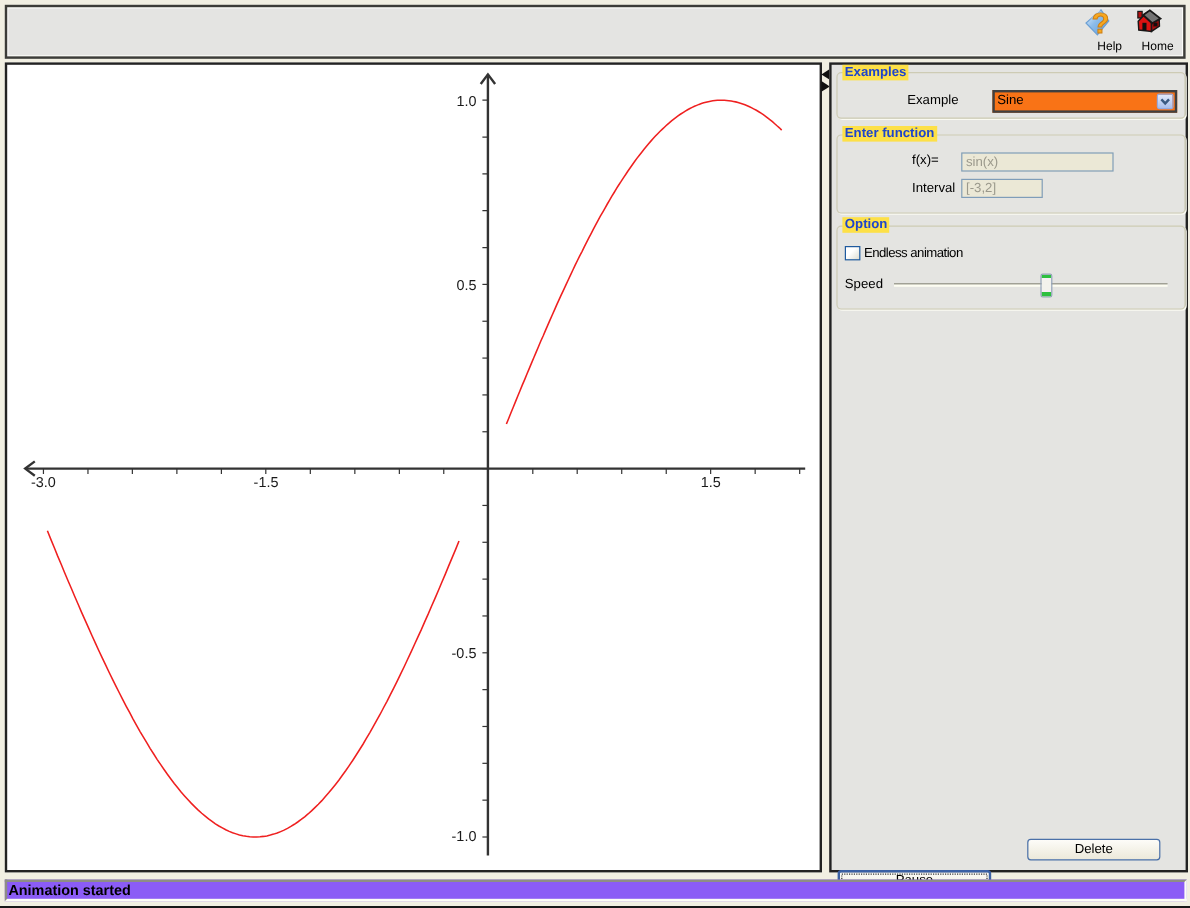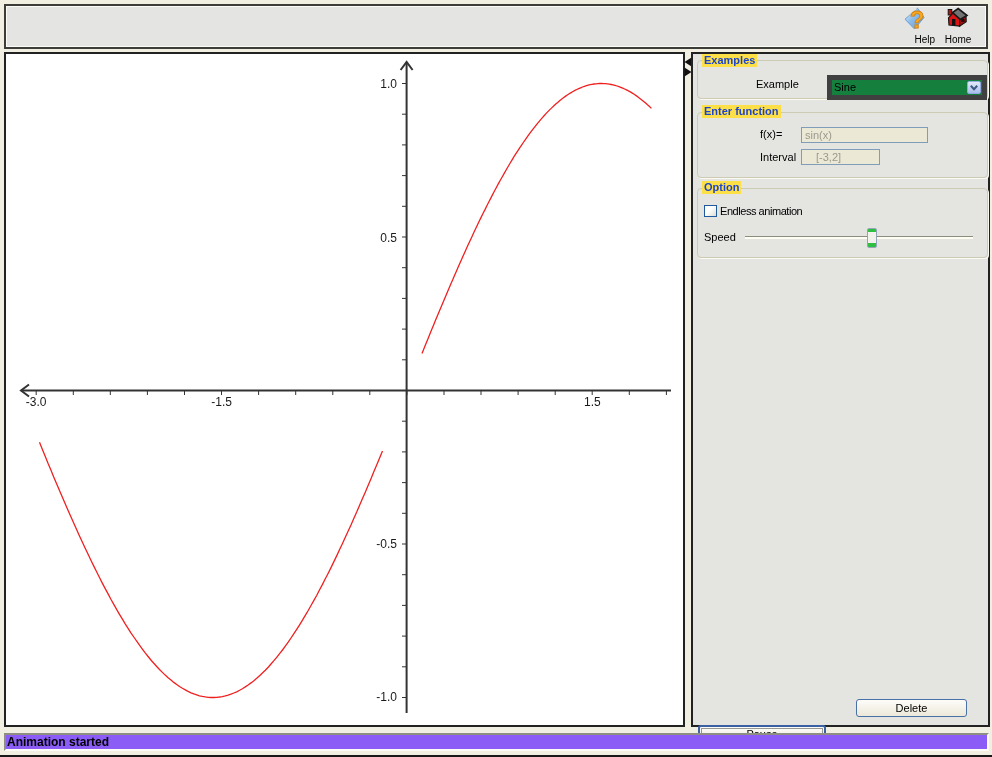--- a/index.html
+++ b/index.html
@@ -31,21 +31,21 @@
 <div class="abs" style="left:895px;top:34px;width:40px;text-align:right;font-size:10px">Help</div>
 
 <svg class="abs" style="left:945px;top:7px" width="25" height="22" viewBox="0 0 25 22">
   <rect x="3.2" y="2.5" width="3.6" height="5.5" fill="#b80f0f" stroke="#181818" stroke-width="1"></rect>
   <path d="M3.5 10.8 L9.3 4.6 L14.6 10.8 L14.6 19.2 L4 18 Z" fill="#dd1212" stroke="#181818" stroke-width="1.2"></path>
   <path d="M14.6 11 L21 9 L21.2 14.8 L14.6 19.2 Z" fill="#a81010" stroke="#181818" stroke-width="1.2"></path>
   <path d="M7.6 5.5 L13.2 1.6 L22 8.5 L15.2 12.4 Z" fill="#737373" stroke="#181818" stroke-width="1.6"></path>
   <rect x="7" y="12" width="3.4" height="6.4" fill="#101010"></rect>
   <rect x="16.4" y="12" width="3" height="2.8" fill="#101010" stroke="#500" stroke-width="0.5"></rect>
 </svg>
-<div class="abs" style="left:938px;top:34px;width:40px;text-align:center;font-size:10px">Home</div>
+<div class="abs" style="left:938px;top:34px;width:40px;text-align:right;font-size:10px">Home</div>
 
 <div class="abs" style="left:4px;top:52px;width:677px;height:671px;background:#fff;border:2px solid #222"></div>
 <svg class="abs" style="left:6px;top:54px" width="676" height="671" viewBox="0 0 676 671">
   <line x1="15" y1="336.5" x2="665" y2="336.5" stroke="#333" stroke-width="2"></line>
   <path d="M23 330.5 L15 336.5 L23 342.5" fill="none" stroke="#333" stroke-width="2"></path>
   <line x1="400.6" y1="8" x2="400.6" y2="659" stroke="#333" stroke-width="2"></line>
   <path d="M394.6 16 L400.6 8 L406.6 16" fill="none" stroke="#333" stroke-width="2"></path>
 <line x1="30.2" y1="336.5" x2="30.2" y2="341" stroke="#333" stroke-width="1"></line>
 <line x1="67.3" y1="336.5" x2="67.3" y2="341" stroke="#333" stroke-width="1"></line>
 <line x1="104.3" y1="336.5" x2="104.3" y2="341" stroke="#333" stroke-width="1"></line>
@@ -101,38 +101,38 @@
 <svg class="abs" style="left:684px;top:57px" width="8" height="20" viewBox="0 0 8 20">
   <path d="M7.5 0.5 L7.5 9.5 L0.5 5 Z" fill="#111"></path>
   <path d="M0.5 10.5 L0.5 19.5 L7.5 15 Z" fill="#111"></path>
 </svg>
 
 <div class="abs" style="left:691px;top:52px;width:295px;height:671px;background:#e4e4e1;border:2px solid #222"></div>
 
 <div class="grp" style="left:697px;top:60px;width:289px;height:37px"></div>
 <div class="gtitle" style="left:702px;top:54px">Examples</div>
 <div class="lbl" style="left:756px;top:78px;width:80px;text-align:left">Example</div>
-<div class="abs" style="left:827px;top:75px;width:150px;height:15px;background:#15803d;border:5px solid #404040">
+<div class="abs" style="left:827px;top:75px;width:150px;height:15px;background:#f97316;border:2px solid #404040">
   <div class="abs" style="left:2px;top:1px;font-size:11px;line-height:13px">Sine</div>
   <div class="abs" style="right:1px;top:1px;width:14px;height:13px;border-radius:2px;
     background:linear-gradient(#e2eafb,#aabfec);border:1px solid #94a9e0;box-sizing:border-box">
     <svg width="12" height="11" viewBox="0 0 12 11" style="display:block">
         <path d="M2.8 3.8 L6 7.2 L9.2 3.8" fill="none" stroke="#3b5a82" stroke-width="2"></path>
       </svg>
   </div>
 </div>
 
 <div class="grp" style="left:697px;top:112px;width:289px;height:64px"></div>
 <div class="gtitle" style="left:702px;top:105px">Enter function</div>
 <div class="lbl" style="left:760px;top:128px">f(x)=</div>
 <div class="abs" style="left:801px;top:127px;width:122px;height:14px;background:#ebe8d6;border:1px solid #7f9db9;
   font-size:11px;line-height:14px;color:#9b998c;padding-left:3px">sin(x)</div>
 <div class="lbl" style="left:760px;top:151px">Interval</div>
 <div class="abs" style="left:801px;top:149px;width:63px;height:14px;background:#ebe8d6;border:1px solid #7f9db9;
-  font-size:11px;line-height:14px;color:#9b998c;padding-left:14px">[-3,2]</div>
+  font-size:11px;line-height:14px;color:#9b998c;padding-left:3px">[-3,2]</div>
 
 <div class="grp" style="left:697px;top:188px;width:289px;height:68px"></div>
 <div class="gtitle" style="left:702px;top:181px">Option</div>
 <div class="abs" style="left:704px;top:205px;width:11px;height:10px;border:1px solid #1f5a9e;
   background:linear-gradient(135deg,#fff 40%,#ddddd2)"></div>
 <div class="lbl" style="left:720px;top:205px;letter-spacing:-0.45px">Endless animation</div>
 <div class="lbl" style="left:704px;top:231px">Speed</div>
 <div class="abs" style="left:745px;top:236px;width:228px;height:2px;background:#fdfdf2;border-top:1px solid #8c8c80"></div>
 <div class="abs" style="left:867px;top:228px;width:8px;height:18px;border:1px solid #93a3b8;border-radius:2px;
   background:linear-gradient(#2ec040 0 3px,#f7f0f4 3px 4px,#f2f2ec 4px 13px,#f7eef4 13px 14px,#2ec040 14px)"></div>

